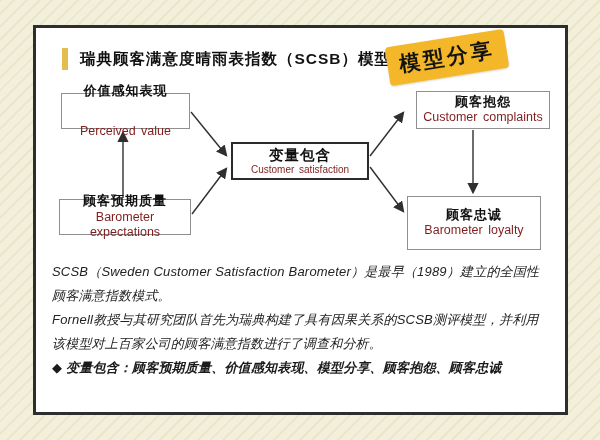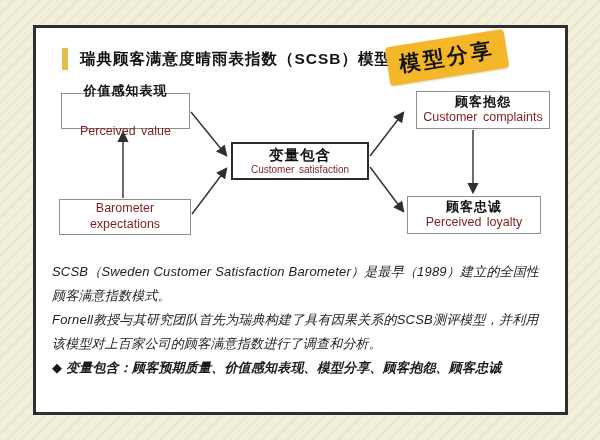--- a/index.html
+++ b/index.html
@@ -71,21 +71,21 @@
     z-index: 3;
   }
   .node .zh { font-size: 13px; font-weight: bold; color: #111; letter-spacing: 1px; }
   .node .en { font-size: 12.5px; color: #7f1d1d; word-spacing: 2px; }
   .node-perceived     { left: 61px;  top: 93px;  width: 129px; height: 36px; gap: 25px; }
   .node-expectations  { left: 59px;  top: 199px; width: 132px; height: 36px; }
   .node-satisfaction  { left: 231px; top: 142px; width: 138px; height: 38px; border: 2px solid #2b2b2b; }
   .node-satisfaction .zh { font-size: 14.5px; }
   .node-satisfaction .en { font-size: 10px; }
   .node-complaints    { left: 416px; top: 91px;  width: 134px; height: 38px; }
-  .node-loyalty       { left: 407px; top: 196px; width: 134px; height: 38px; }
+  .node-loyalty       { left: 407px; top: 196px; width: 134px; height: 54px; }
   
   .arrows {
     position: absolute;
     left: 0; top: 0;
     width: 600px; height: 440px;
     z-index: 2;
     pointer-events: none;
   }
   
   .body-text {
@@ -129,33 +129,34 @@
     <line x1="370" y1="156" x2="403" y2="113" stroke="#2f2f2f" stroke-width="1.4" marker-end="url(#ah)"></line>
     <line x1="370" y1="167" x2="403" y2="211" stroke="#2f2f2f" stroke-width="1.4" marker-end="url(#ah)"></line>
     <line x1="473" y1="130" x2="473" y2="192" stroke="#2f2f2f" stroke-width="1.4" marker-end="url(#ah)"></line>
   </svg>
 
   <div class="node node-perceived">
     <div class="zh">价值感知表现</div>
     <div class="en">Perceived value</div>
   </div>
   <div class="node node-expectations">
+    <div class="zh">顾客预期质量</div>
     <div class="en">Barometer expectations</div>
   </div>
   <div class="node node-satisfaction">
     <div class="zh">变量包含</div>
     <div class="en">Customer satisfaction</div>
   </div>
   <div class="node node-complaints">
     <div class="zh">顾客抱怨</div>
     <div class="en">Customer complaints</div>
   </div>
   <div class="node node-loyalty">
     <div class="zh">顾客忠诚</div>
-    <div class="en">Perceived loyalty</div>
+    <div class="en">Barometer loyalty</div>
   </div>
 
   <div class="body-text">
     <p>SCSB（Sweden Customer Satisfaction Barometer）是最早（1989）建立的全国性顾客满意指数模式。</p>
     <p>Fornell教授与其研究团队首先为瑞典构建了具有因果关系的SCSB测评模型，并利用该模型对上百家公司的顾客满意指数进行了调查和分析。</p>
     <p class="bullet-line">◆ 变量包含：顾客预期质量、价值感知表现、模型分享、顾客抱怨、顾客忠诚</p>
   </div>
 </div>
 
 </body></html>

